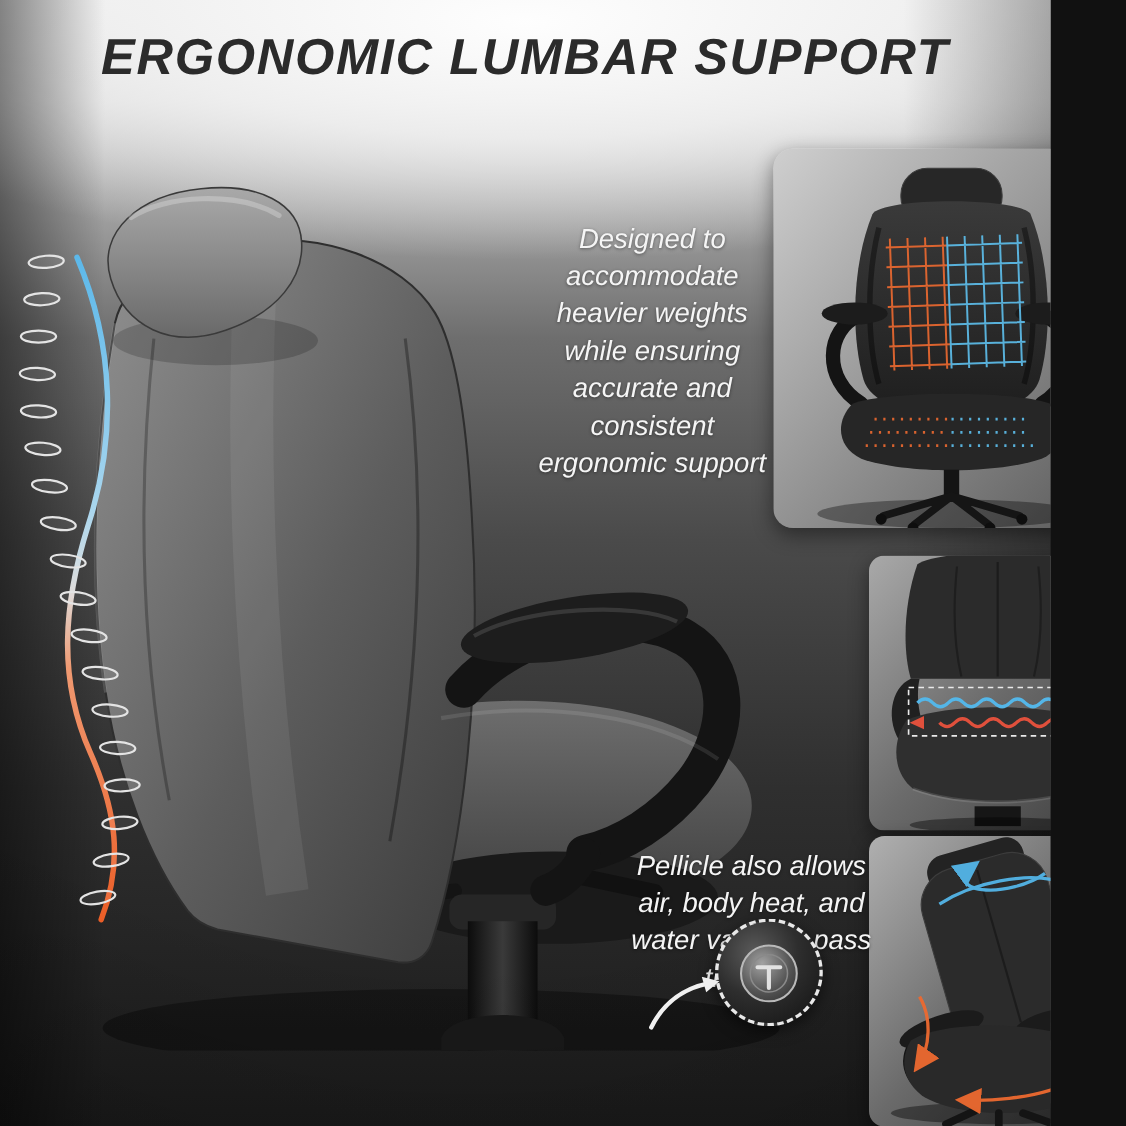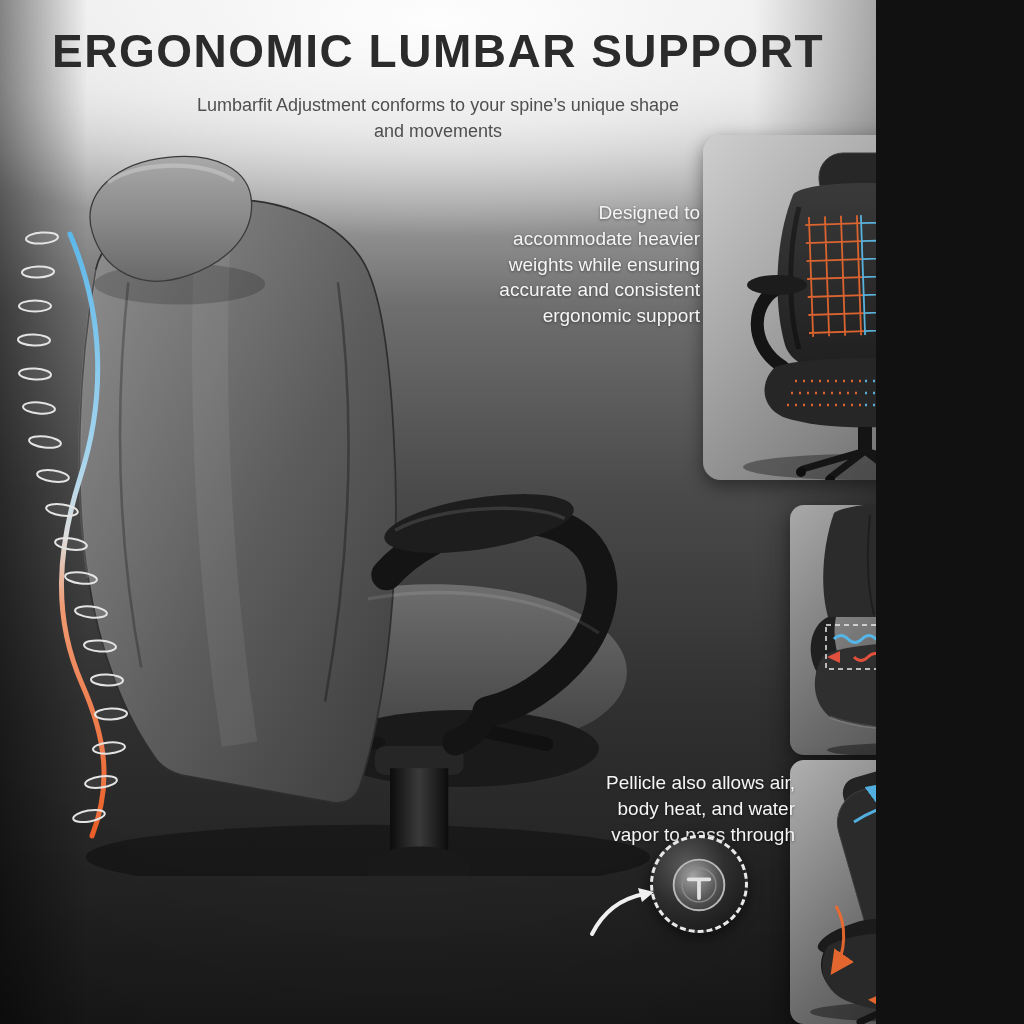--- a/index.html
+++ b/index.html
@@ -1,24 +1,25 @@
 <!DOCTYPE html>
 <html style="--accent-blue: #54b6e8; --accent-orange: #ee6a30; --accent-red: #e0503c; --title-text: #2b2b2b; --subtitle-text: #4f4f4f; --feature-text: #f5f5f5;"><head>
 <meta charset="utf-8">
 <style>
   * { margin:0; padding:0; box-sizing:border-box; }
   html,body { width:1024px; height:1024px; overflow:hidden; }
   body { font-family:"Liberation Sans", sans-serif; background:#111; }
 
   .canvas {
-    position:relative; width:876px; height:1024px; overflow:hidden;
+    position:relative; width:955px; height:1024px; overflow:hidden;
     background:
       linear-gradient(90deg, rgba(0,0,0,.45) 0%, rgba(0,0,0,0) 10%, rgba(0,0,0,0) 86%, rgba(0,0,0,.30) 100%),
       radial-gradient(ellipse 980px 300px at 50% 2%, rgba(255,255,255,.95) 0%, rgba(242,242,242,.85) 35%, rgba(242,242,242,0) 72%),
       linear-gradient(180deg, #ececec 0%, #d7d7d7 9%, #a9a9a9 17%, #6e6e6e 30%, #4a4a4a 48%, #2f2f2f 70%, #1a1a1a 100%);
+    font-style: italic;
   }
 
   .header { position:absolute; top:24px; left:0; width:100%; text-align:center; z-index:4; }
   .title {
     font-size:46px; font-weight:800; letter-spacing:1.5px;
     color:var(--title-text,#2b2b2b);
   }
   .subtitle {
     margin:14px auto 0; width:505px; font-size:18px; line-height:1.45;
     color:var(--subtitle-text,#4f4f4f); font-weight:400;
@@ -26,21 +27,21 @@
 
   .chair-photo { position:absolute; inset:0; z-index:1; }
   .vignette {
     position:absolute; inset:0; z-index:1; pointer-events:none;
     background: radial-gradient(ellipse 130% 110% at 45% 25%, rgba(0,0,0,0) 55%, rgba(0,0,0,.38) 100%);
   }
   .spine { position:absolute; left:8px; top:222px; width:150px; height:640px; z-index:2; }
 
   .feature {
     position:absolute; z-index:3; color:var(--feature-text,#f5f5f5);
-    font-size:19px; line-height:1.36; text-align:right;
+    font-size:25px; line-height:1.36; text-align:center;
     text-shadow:0 1px 3px rgba(0,0,0,.45);
   }
   .feature-1 { left:486px; top:200px; width:214px; }
   .feature-2 { left:562px; top:507px; width:212px; }
   .feature-3 { left:571px; top:738px; width:224px;margin-top:32px; }
 
   .panel { position:absolute; z-index:2; overflow:hidden; box-shadow:0 6px 18px rgba(0,0,0,.45); }
   .panel svg { display:block; width:100%; height:100%; }
   .panel-1 { left:703px; top:135px; width:321px; height:345px; border-radius:18px 0 0 18px; }
   .panel-2 { left:790px; top:505px; width:234px; height:250px; border-radius:14px 0 0 14px; }
@@ -140,21 +141,20 @@
       <ellipse cx="99" cy="458" rx="16" ry="5.5" transform="rotate(2 99 458)"></ellipse>
       <ellipse cx="103" cy="492" rx="16" ry="5.5" transform="rotate(-2 103 492)"></ellipse>
       <ellipse cx="101" cy="526" rx="16" ry="5.5" transform="rotate(-5 101 526)"></ellipse>
       <ellipse cx="93" cy="560" rx="16" ry="5.5" transform="rotate(-8 93 560)"></ellipse>
       <ellipse cx="81" cy="594" rx="16" ry="5.5" transform="rotate(-10 81 594)"></ellipse>
     </g>
   </svg>
 
   <div class="header">
     <h1 class="title">ERGONOMIC LUMBAR SUPPORT</h1>
-    <p class="subtitle">Lumbarfit Adjustment conforms to your spine’s unique shape and movements</p>
   </div>
 
   <div class="feature feature-1">Designed to accommodate heavier weights while ensuring accurate and consistent ergonomic support</div>
   <div class="feature feature-3">Pellicle also allows air, body heat, and water vapor to pass through</div>
 
   <div class="panel panel-1">
     <svg viewBox="0 0 321 345" aria-hidden="true">
       <defs>
         <linearGradient id="p1bg" x1="0" y1="0" x2="1" y2="1">
           <stop offset="0" stop-color="#cfcfcf"></stop>

